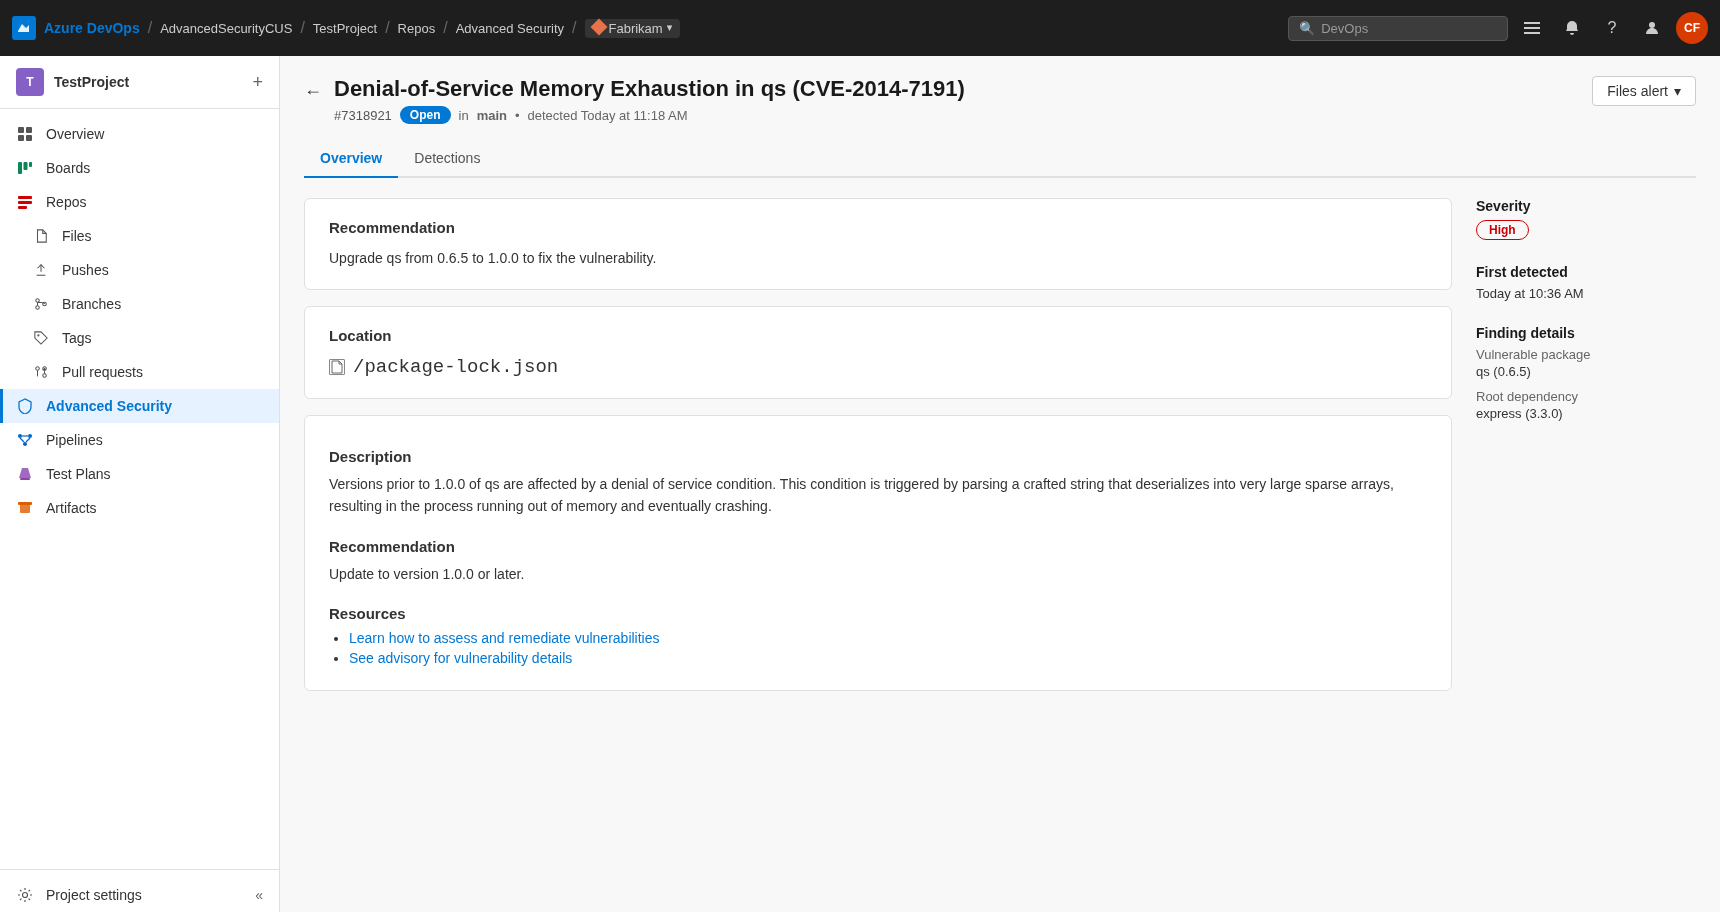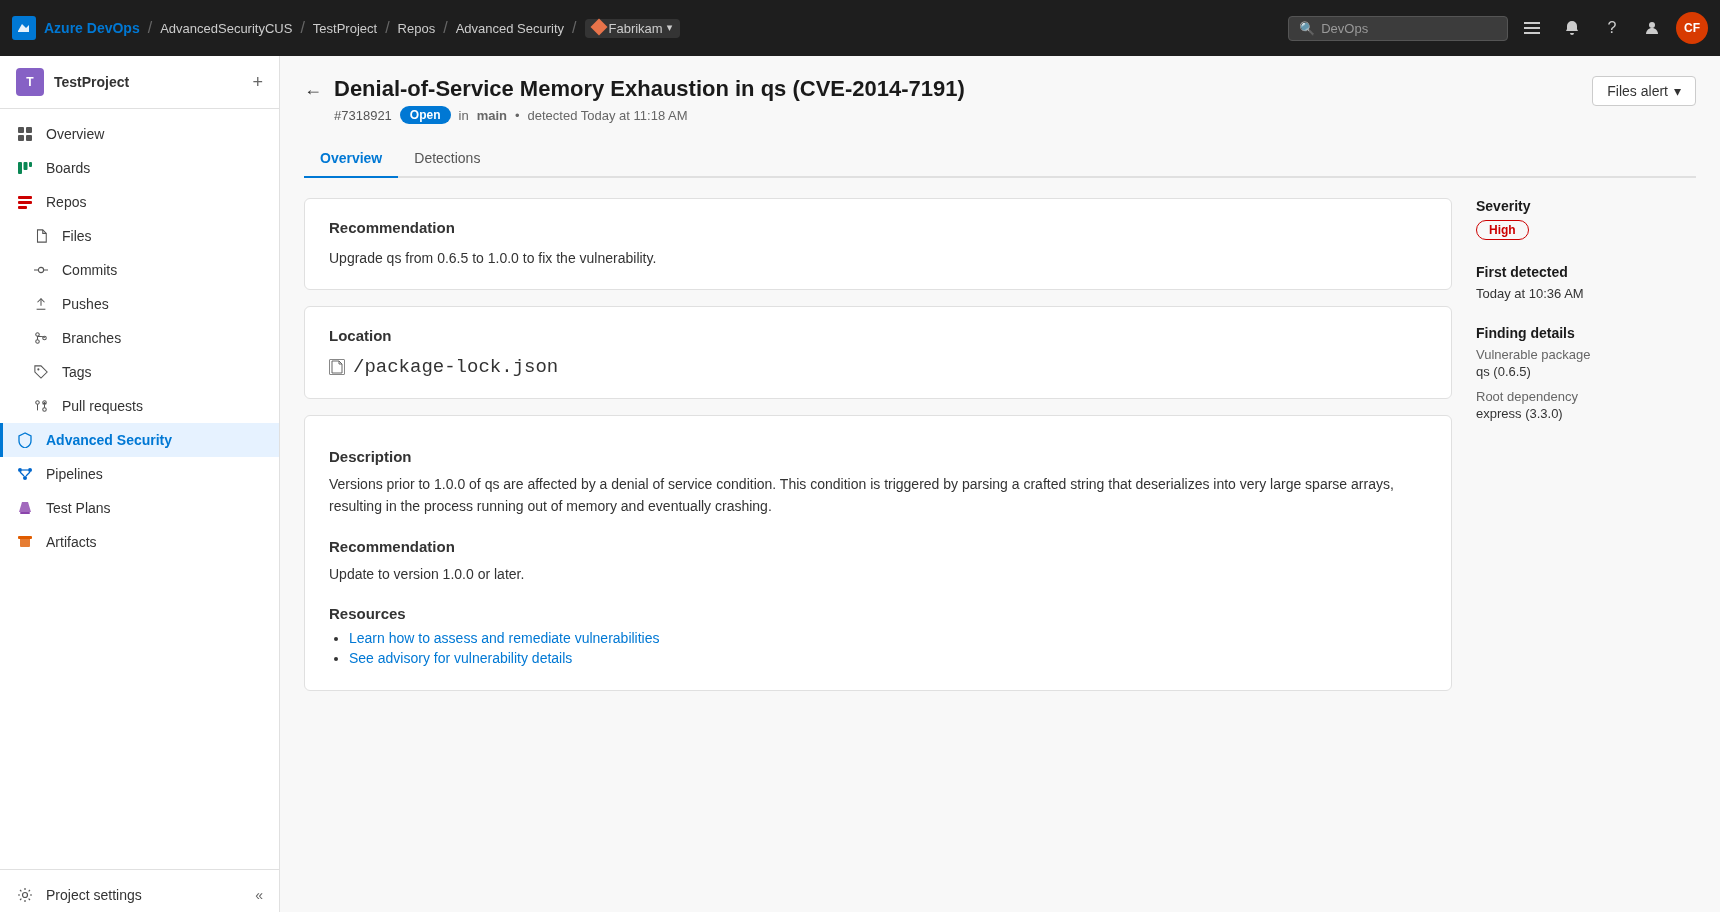--- a/index.html
+++ b/index.html
@@ -446,30 +446,20 @@
       <div class="sidebar-item" style="padding-left:32px">
         <span class="sidebar-icon">
           <svg width="14" height="14" viewBox="0 0 16 16" fill="none">
               <path d="M4 1h6l4 4v10H4V1z" stroke="#555" stroke-width="1.2" fill="none"></path>
               <path d="M10 1v4h4" stroke="#555" stroke-width="1.2" fill="none"></path>
             </svg>
         </span>
         <span>Files</span>
       </div>
 
-      <div class="sidebar-item" style="padding-left:32px">
-        <span class="sidebar-icon">
-          <svg width="14" height="14" viewBox="0 0 16 16" fill="none">
-              <circle cx="8" cy="8" r="3" stroke="#555" stroke-width="1.2"></circle>
-              <line x1="0" y1="8" x2="5" y2="8" stroke="#555" stroke-width="1.2"></line>
-              <line x1="11" y1="8" x2="16" y2="8" stroke="#555" stroke-width="1.2"></line>
-            </svg>
-        </span>
-        <span>Commits</span>
-      </div>
 
       <div class="sidebar-item" style="padding-left:32px">
         <span class="sidebar-icon">
           <svg width="14" height="14" viewBox="0 0 16 16" fill="none">
               <polyline points="8,2 8,10" stroke="#555" stroke-width="1.2"></polyline>
               <polyline points="4,6 8,2 12,6" stroke="#555" stroke-width="1.2" fill="none"></polyline>
               <line x1="3" y1="14" x2="13" y2="14" stroke="#555" stroke-width="1.2"></line>
             </svg>
         </span>
         <span>Pushes</span>

